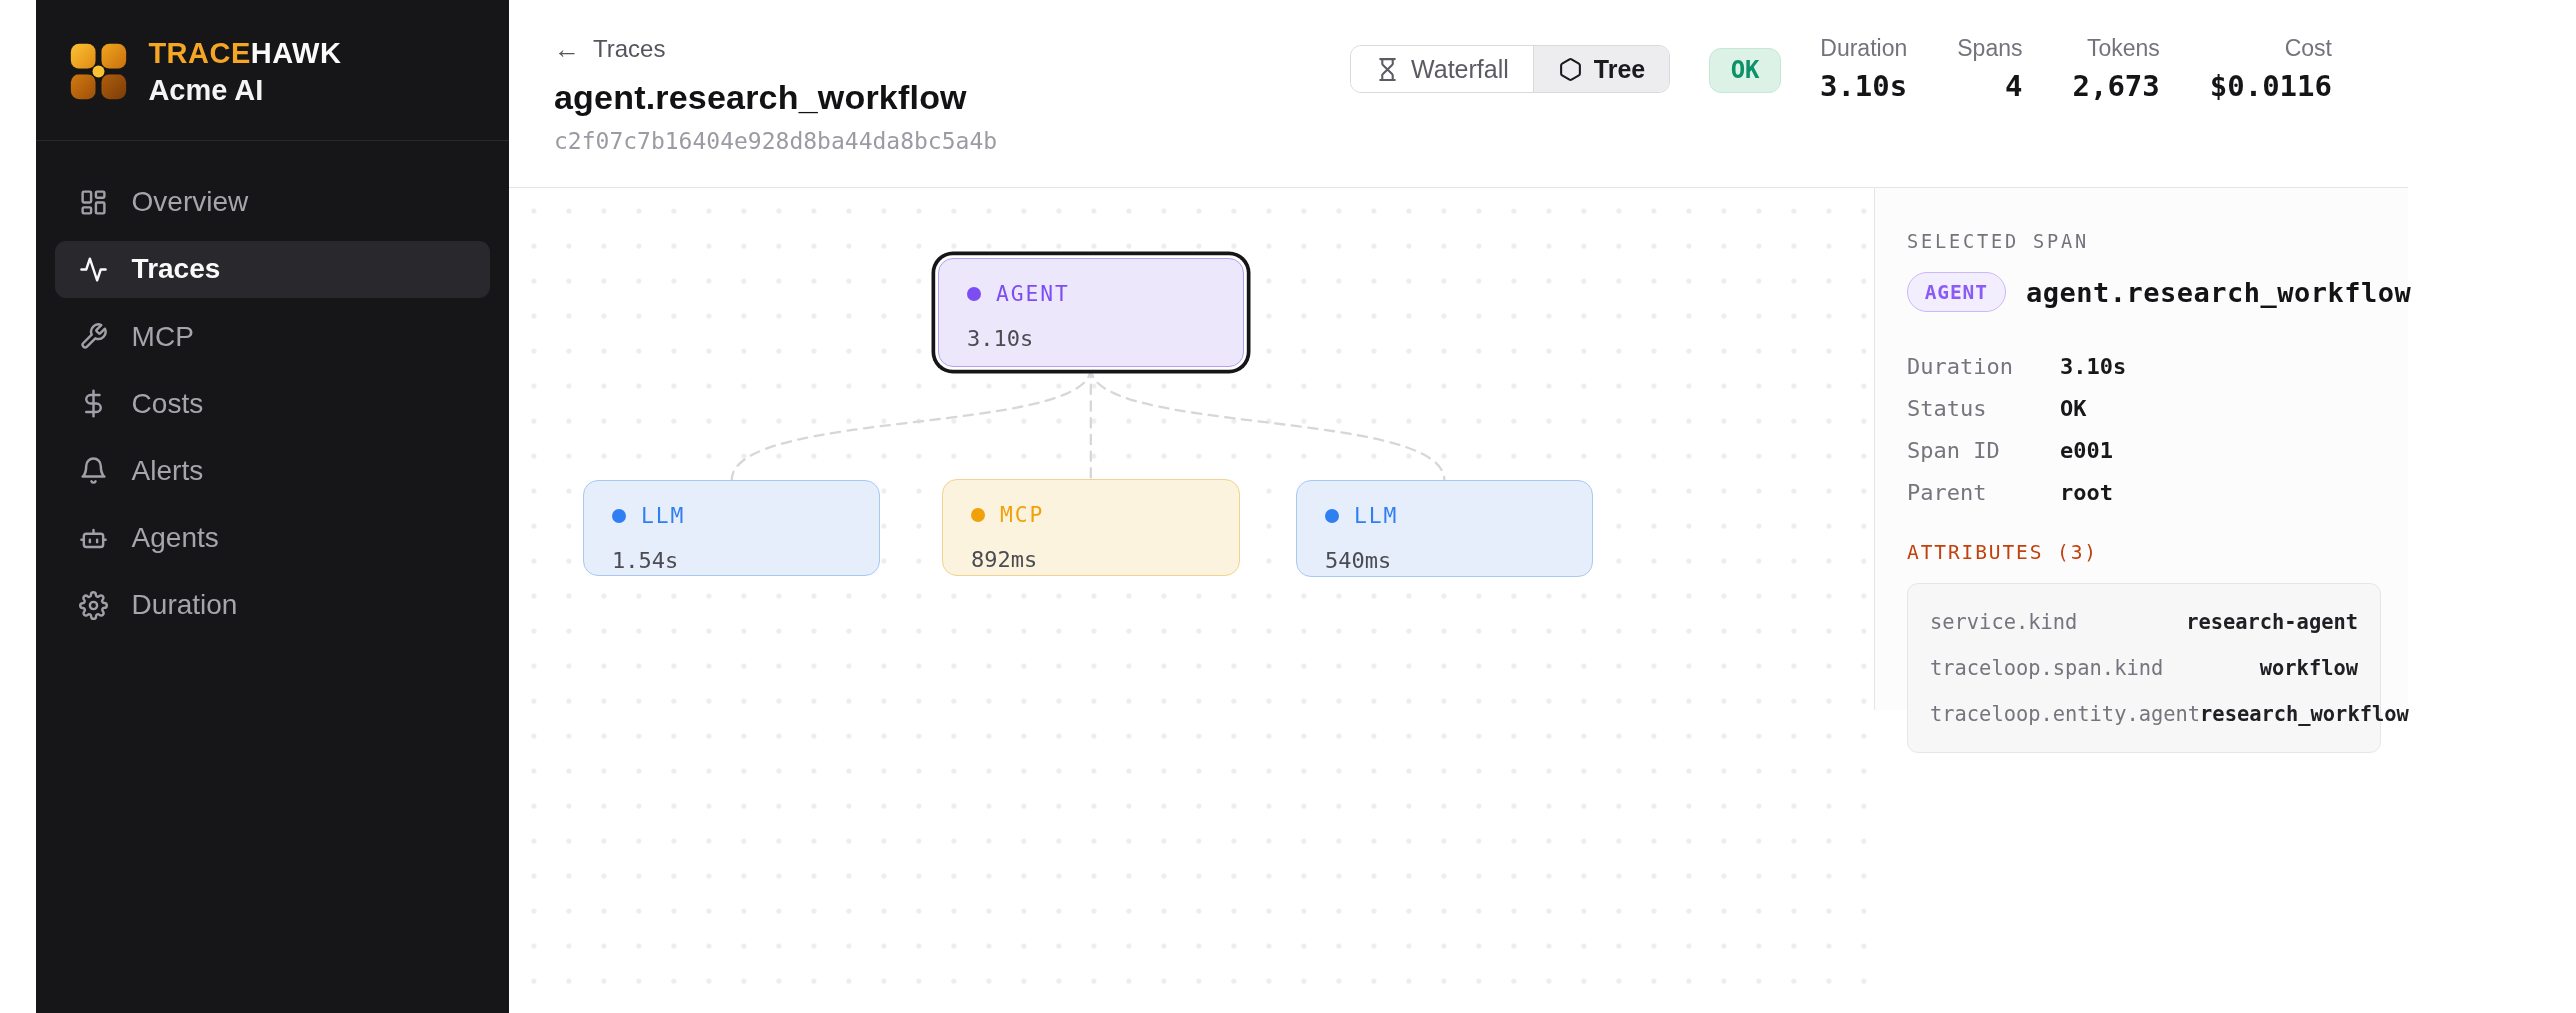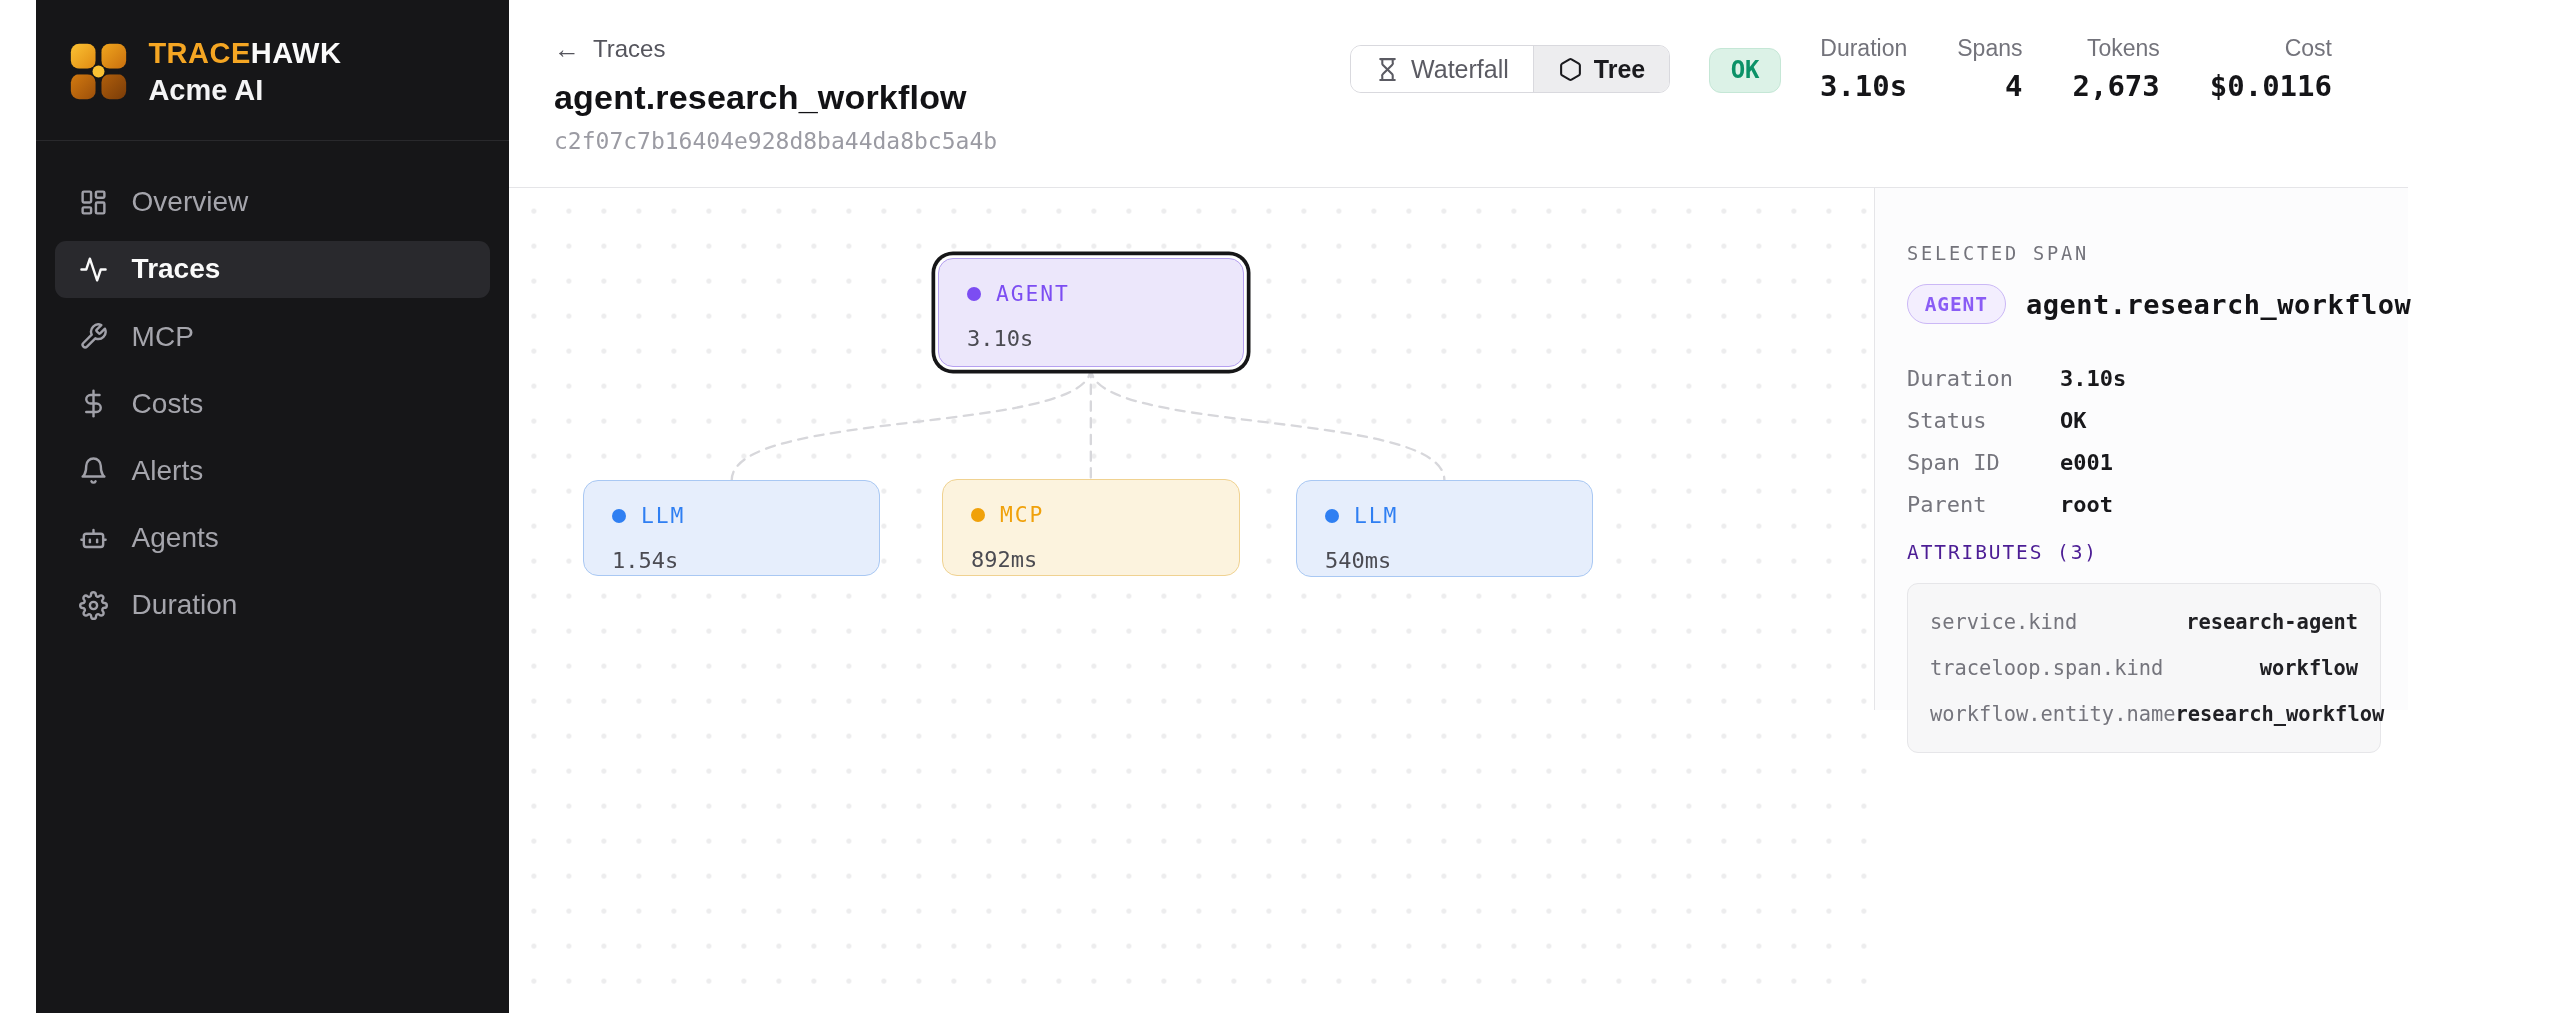--- a/index.html
+++ b/index.html
@@ -74,31 +74,31 @@
   .node-llm { background:#e6eefc; border:1.9px solid #a9c8f3; }
   .node-llm .n-head { color:#2f7ff2; }
   .node-llm .n-dot { background:#2f7ff2; }
   .node-mcp { background:#fcf3de; border:1.9px solid #f0d291; }
   .node-mcp .n-head { color:#f0a10a; }
   .node-mcp .n-dot { background:#f0a10a; }
 
   
   .panel { width:534px; flex:none; height:522px; border-left:0.9px solid #e5e5e8;
            background:#fcfcfd; padding:43px 28px 0 32px; }
-  .panel-label { font-size:18.6px; letter-spacing:2.8px; color:#73737b;margin-top:12px; }
+  .panel-label { font-size:18.6px; letter-spacing:2.8px; color:#73737b; }
   .span-head { display:flex; align-items:center; gap:20.4px; margin-top:20.4px; }
   .kind-badge { padding:7.4px 16.7px; border:1.9px solid #cbb8f6; border-radius:927px;
                 background:#f3eefe; color:#8a5cf5; font-size:19.5px; font-weight:bold;
                 letter-spacing:0.9px; }
   .span-name { font-size:27px; font-weight:bold; color:#141417; letter-spacing:0.5px; }
   .details { margin-top:33px; }
   .d-row { display:flex; height:42px; align-items:center; font-size:22px; }
   .d-label { width:153px; color:#75757d; flex:none; }
   .d-value { color:#18181b; font-weight:600; }
-  .attrs-label { margin-top:16px; font-size:19.5px; letter-spacing:1.9px; color:#4c1d95; }
+  .attrs-label { margin-top:28px; font-size:19.5px; letter-spacing:1.9px; color:#c2410c; }
   .attrs-card { margin-top:18.6px; width:474px; background:#f7f7f8; border:0.9px solid #e6e6e9;
                 border-radius:11px; padding:15px 22px; }
   .a-row { display:flex; justify-content:space-between; align-items:center;
            padding:11px 0; font-size:20.4px; }
   .a-key { color:#75757d; }
   .a-val { color:#202024; font-weight:600; }
 </style>
 </head>
 <body>
 
@@ -323,21 +323,21 @@
         <div class="attrs-card">
           <div class="a-row">
             <span class="a-key">service.kind</span>
             <span class="a-val">research-agent</span>
           </div>
           <div class="a-row">
             <span class="a-key">traceloop.span.kind</span>
             <span class="a-val">workflow</span>
           </div>
           <div class="a-row">
-            <span class="a-key">workflow.entity.name</span>
+            <span class="a-key">traceloop.entity.agent</span>
             <span class="a-val">research_workflow</span>
           </div>
         </div>
       </aside>
 
     </div>
   </div>
 </div>
 
 

